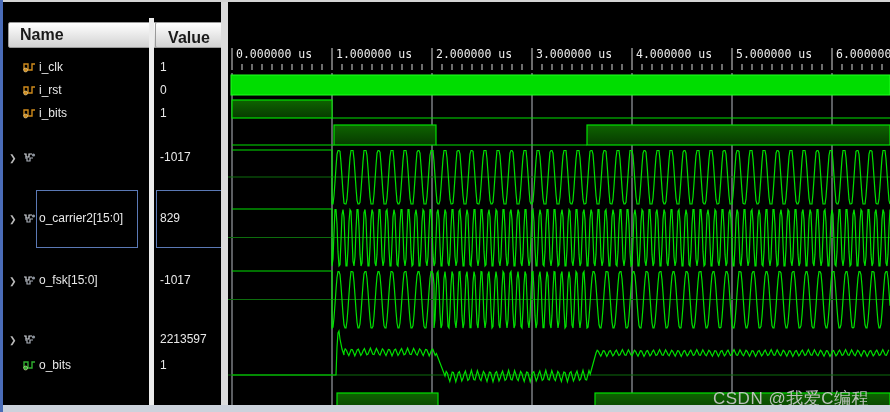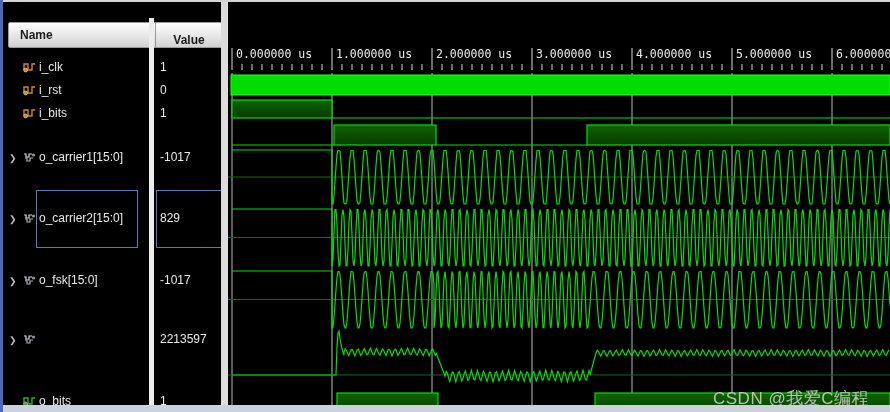--- a/index.html
+++ b/index.html
@@ -4,21 +4,21 @@
 <style>
   html,body{margin:0;padding:0;background:#f0f0f0;}
   .screen{position:relative;width:890px;height:412px;background:#000;overflow:hidden;
           font-family:"Liberation Sans",sans-serif;}
   .top-edge{position:absolute;left:0;top:0;width:890px;height:2px;background:#d4d4d4;z-index:9;}
   .bottom-edge{position:absolute;left:0;top:405px;width:890px;height:7px;background:#ccd2dc;z-index:9;}
   .left-accent{position:absolute;left:0;top:0;width:3px;height:412px;background:#4a6cb8;z-index:10;}
 
   .name-panel{position:absolute;left:3px;top:0;width:219px;height:405px;background:#000;}
   .hdr{position:absolute;top:22px;height:24px;background:linear-gradient(#ffffff,#d2d2d2);
-       border:1px solid #9a9a9a;border-radius:2px;color:#1a1a1a;font-size:12px;font-weight:bold;
+       border:1px solid #9a9a9a;border-radius:2px;color:#1a1a1a;font-size:16px;font-weight:bold;
        display:flex;align-items:center;z-index:3;}
   .hdr-name{left:5px;width:140px;padding-left:11px;}
   .hdr-value{left:152px;width:66px;justify-content:center;align-items:flex-end;}
   .sigrow{position:absolute;left:0;width:219px;height:18px;line-height:18px;color:#e9e9e9;
           font-size:12px;z-index:2;}
   .sigrow .chev{position:absolute;left:6px;top:1px;color:#b9b9b9;font-size:9px;}
   .sigrow .sicon{position:absolute;left:20px;top:2px;width:13px;height:13px;}
   .sigrow .slabel{position:absolute;left:36px;white-space:nowrap;}
   .sigrow .svalue{position:absolute;left:157px;white-space:nowrap;}
   .selbox{position:absolute;border:1px solid #5b79b5;z-index:1;}
@@ -70,21 +70,20 @@
           <span class="slabel">i_bits</span>
           <span class="svalue">1</span>
         </div>
         <div class="sigrow" style="top: 148px;">
           <span class="chev">❯</span>
           <span class="sicon"><svg viewBox="0 0 13 13" width="13" height="13">
       <path d="M1 4 L3 4 L3 7 L6 7 L6 4 L9 4" stroke="#d4d8de" stroke-width="1.2" fill="none"></path>
       <path d="M2 8 L4 8 L4 11 L7 11 L7 8 L10 8" stroke="#aab0ba" stroke-width="1.2" fill="none"></path>
       <circle cx="10.5" cy="5" r="1.6" fill="#8d949e"></circle>
             </svg></span>
-          <span class="slabel">o_carrier1[15:0]</span>
           <span class="svalue">-1017</span>
         </div>
         <div class="selbox" style="left: 33px; top: 190px; width: 100px; height: 56px;"></div>
         <div class="selbox" style="left: 153px; top: 190px; width: 64px; height: 56px;"></div>
         <div class="sigrow" style="top: 209px;">
           <span class="chev">❯</span>
           <span class="sicon"><svg viewBox="0 0 13 13" width="13" height="13">
       <path d="M1 4 L3 4 L3 7 L6 7 L6 4 L9 4" stroke="#d4d8de" stroke-width="1.2" fill="none"></path>
       <path d="M2 8 L4 8 L4 11 L7 11 L7 8 L10 8" stroke="#aab0ba" stroke-width="1.2" fill="none"></path>
       <circle cx="10.5" cy="5" r="1.6" fill="#8d949e"></circle>
@@ -104,21 +103,21 @@
         </div>
         <div class="sigrow" style="top: 330px;">
           <span class="chev">❯</span>
           <span class="sicon"><svg viewBox="0 0 13 13" width="13" height="13">
       <path d="M1 4 L3 4 L3 7 L6 7 L6 4 L9 4" stroke="#d4d8de" stroke-width="1.2" fill="none"></path>
       <path d="M2 8 L4 8 L4 11 L7 11 L7 8 L10 8" stroke="#aab0ba" stroke-width="1.2" fill="none"></path>
       <circle cx="10.5" cy="5" r="1.6" fill="#8d949e"></circle>
             </svg></span>
           <span class="svalue">2213597</span>
         </div>
-        <div class="sigrow" style="top: 356px; margin-top: 36px;">
+        <div class="sigrow" style="top: 356px;">
           <span class="sicon"><svg viewBox="0 0 13 13" width="13" height="13">
       <path d="M1 10 L1 4 L5 4 L5 10 L9 10 L9 4 L12 4" stroke="#2fae2f" stroke-width="1.4" fill="none"></path>
       <circle cx="2.6" cy="10" r="2" fill="#2fae2f" stroke="#fff2c0" stroke-width="0.5"></circle>
             </svg></span>
           <span class="slabel">o_bits</span>
           <span class="svalue">1</span>
         </div>
       </div>
   </div>
 

